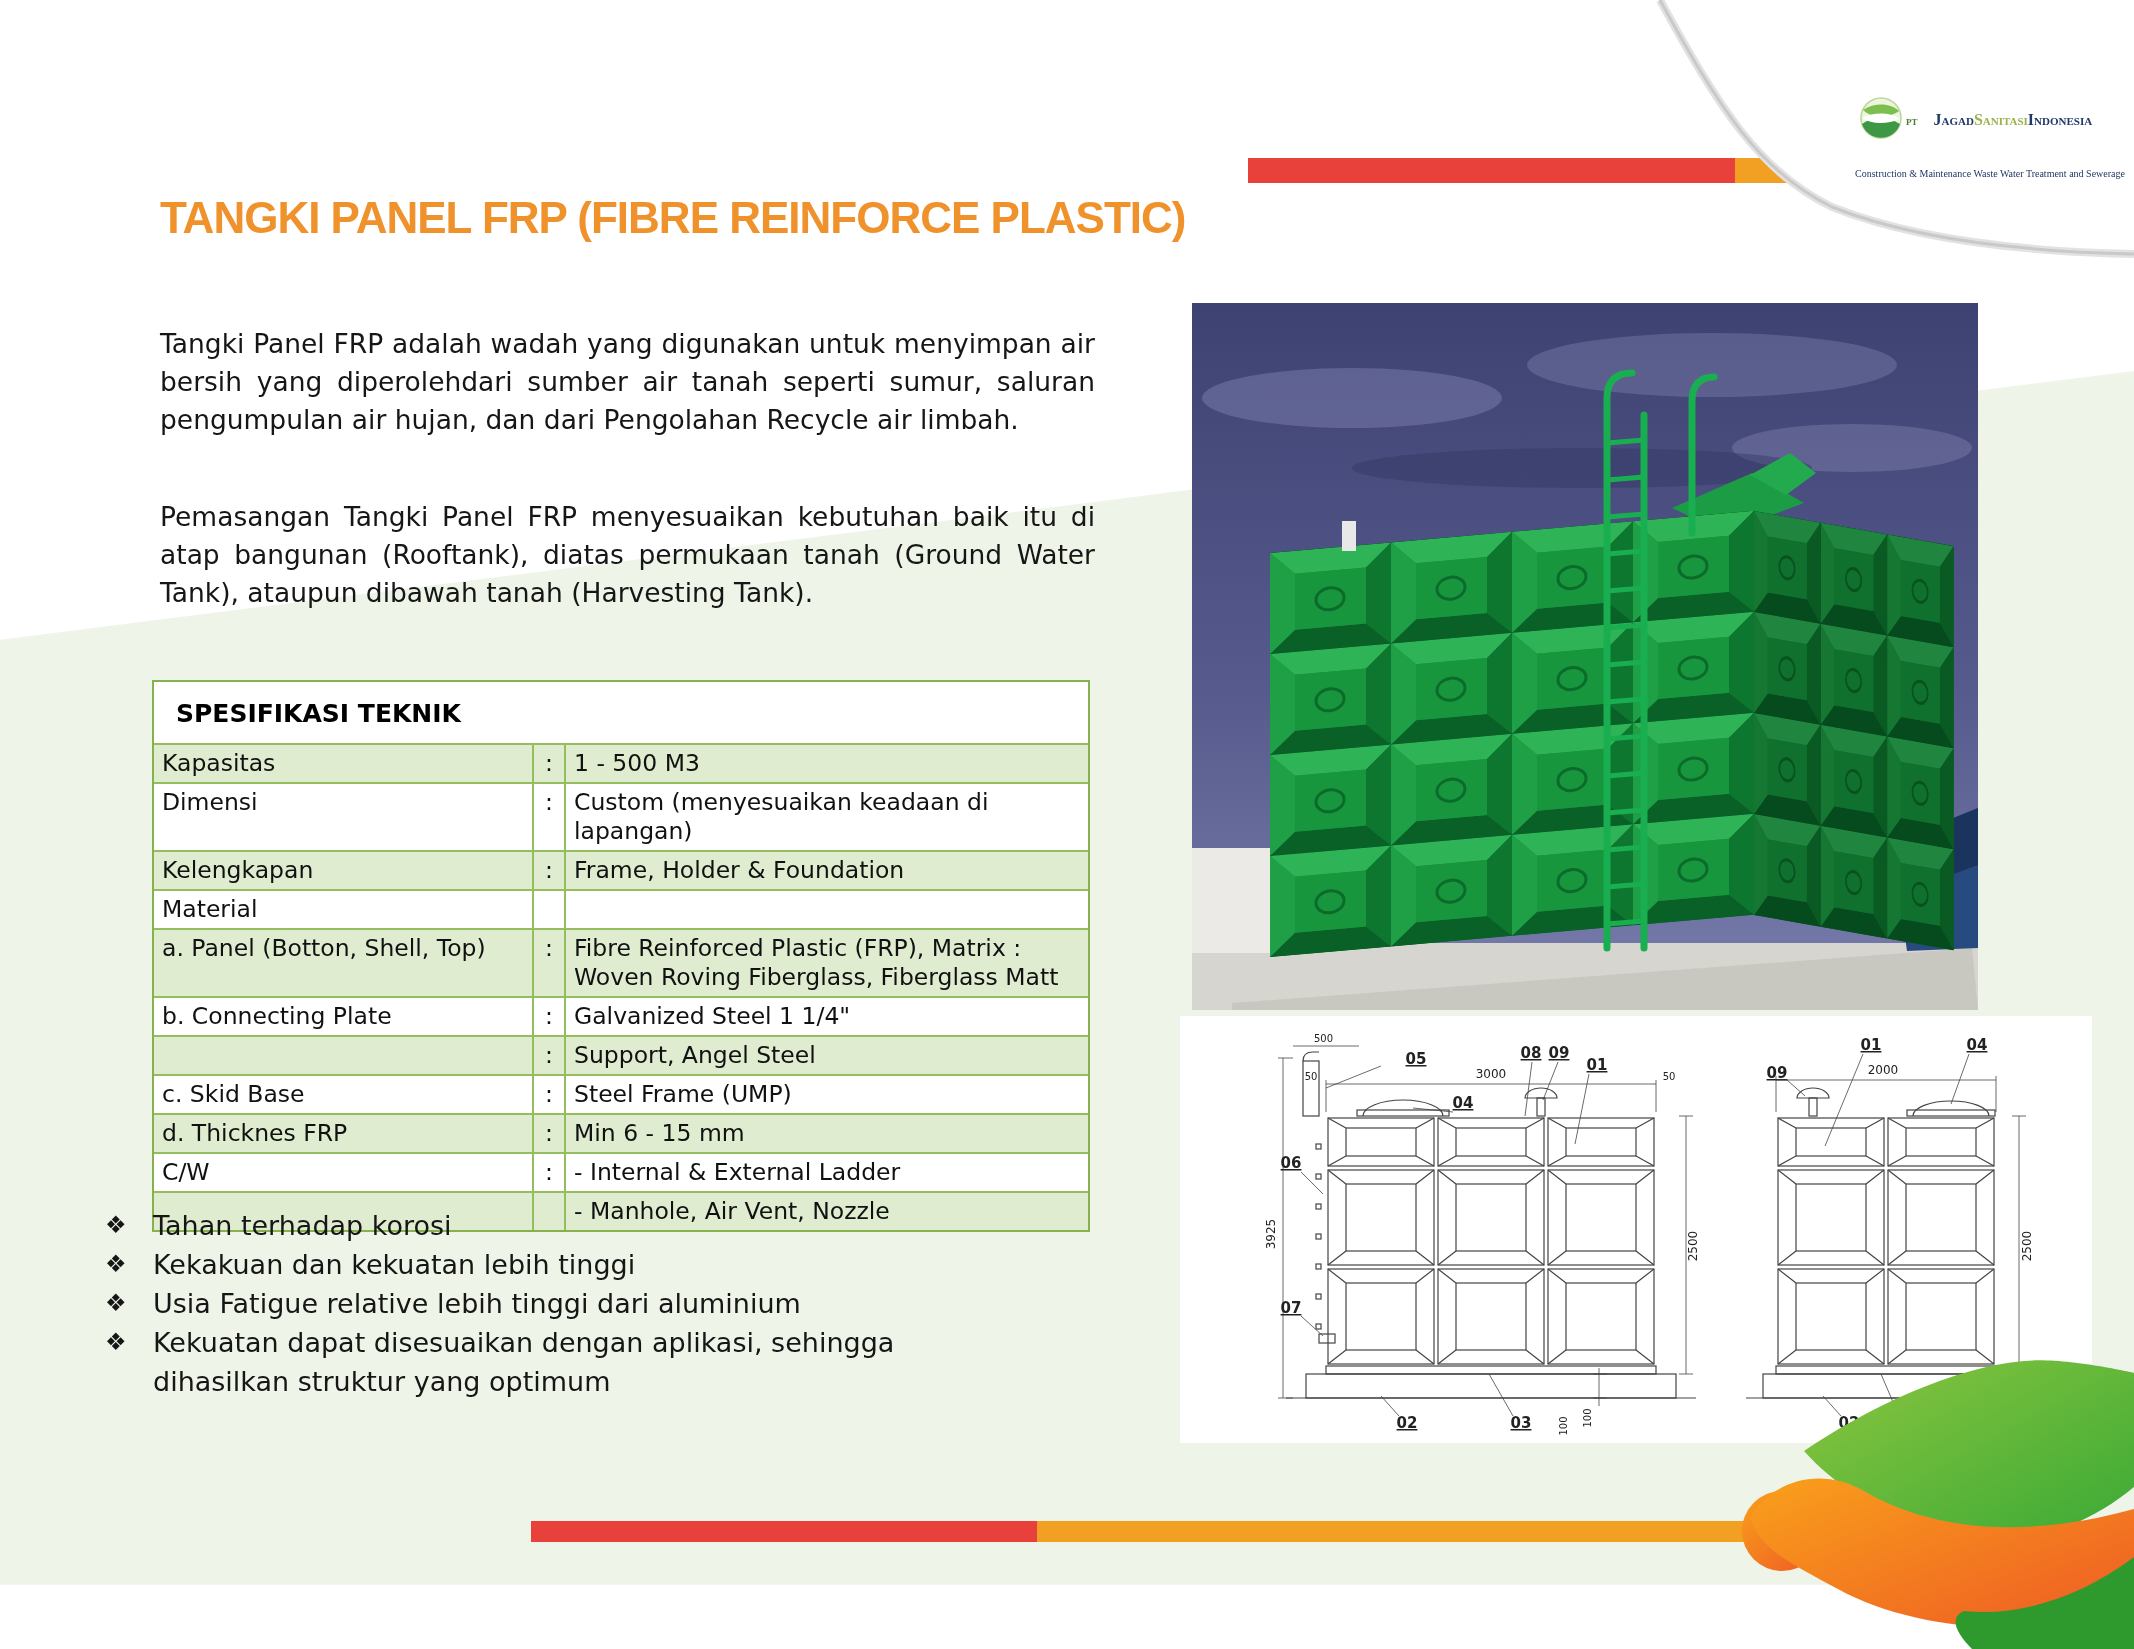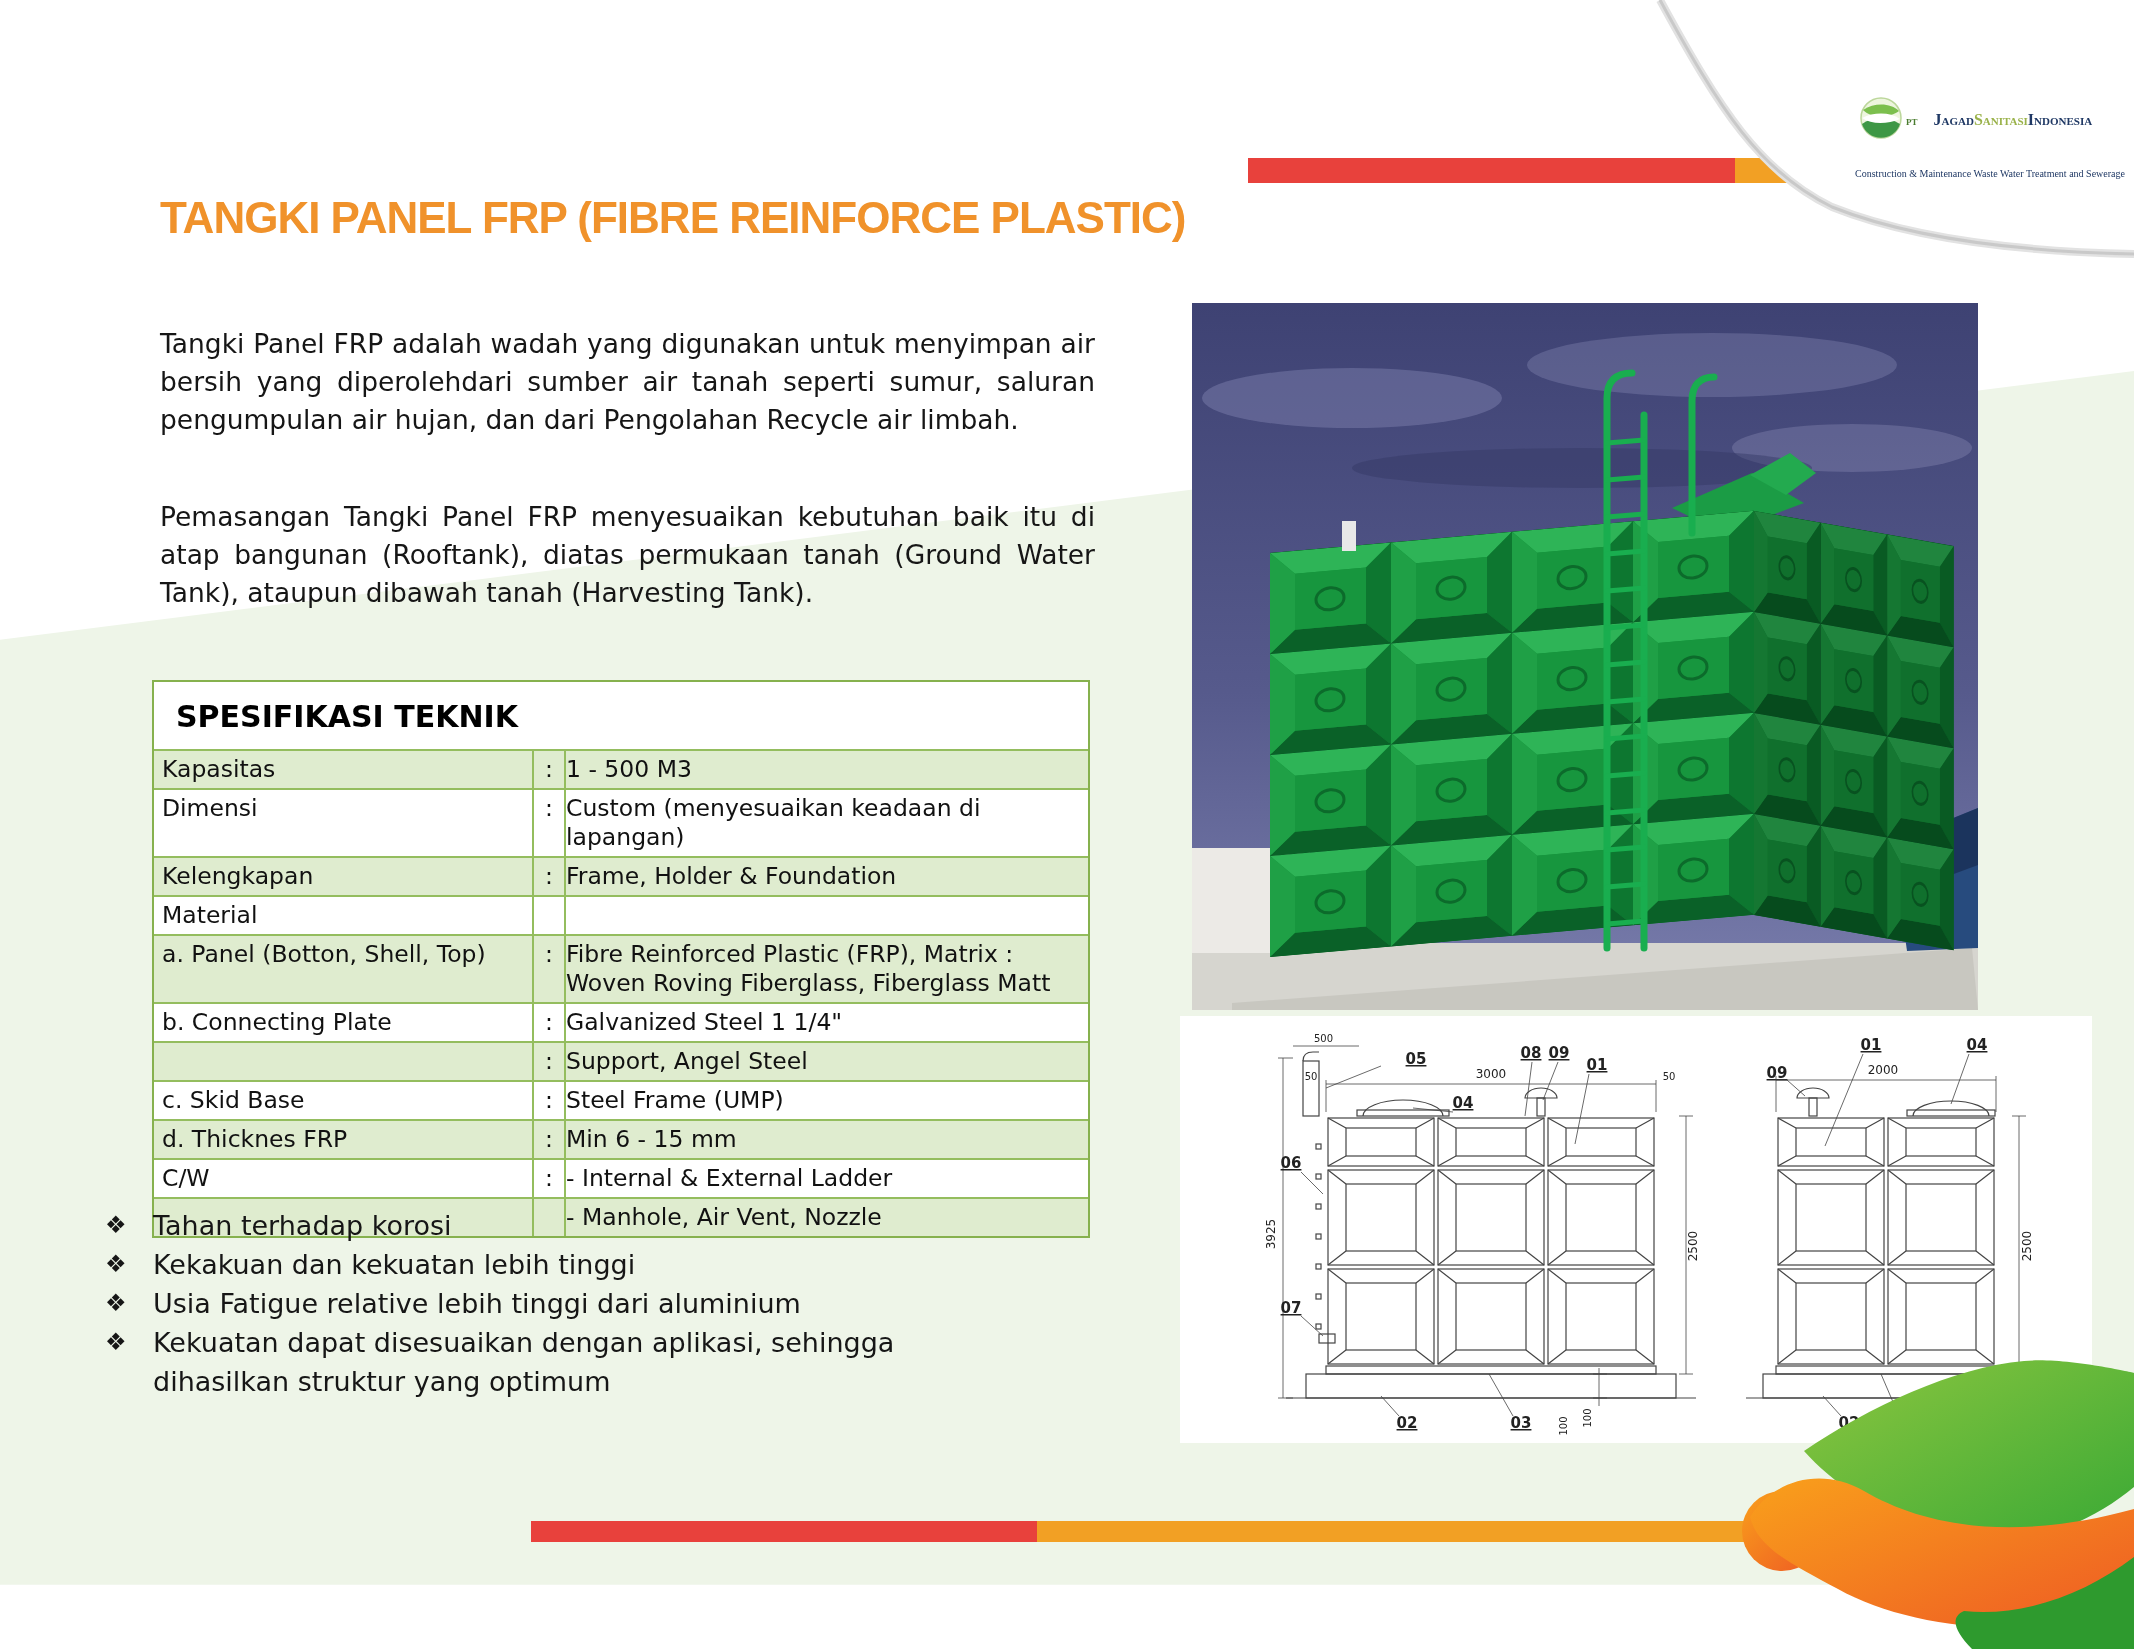--- a/index.html
+++ b/index.html
@@ -32,31 +32,31 @@
   .title{position:absolute;left:160px;top:193px;width:1040px;
          font-family:"Liberation Sans",sans-serif;font-weight:bold;font-size:44px;
          letter-spacing:-1px;color:var(--title-orange);white-space:nowrap;}
   
   .para{position:absolute;left:160px;width:935px;font-size:26.5px;line-height:38px;
         text-align:justify;color:#161616;}
   .p1{top:325px;} .p2{top:498px;}
   
   .spec{position:absolute;left:152px;top:680px;width:938px;background:#fff;
         border:2px solid #86B14E;}
-  .spec-header{padding:17px 20px 15px 22px;font-size:30px;font-weight:bold;color:#000;background:#fff;}
+  .spec-header{padding:17px 20px 15px 22px;font-size:25px;font-weight:bold;color:#000;background:#fff;}
   .spec-rows{border-top:2px solid var(--table-border);}
   .spec-row{display:grid;grid-template-columns:378px 34px 1fr;border-top:2px solid var(--table-border);}
   .spec-row:first-child{border-top:none;}
   .spec-row:nth-child(odd){background:var(--table-shade);}
   .spec-row:nth-child(even){background:#fff;}
   .cell{padding:4px 8px;font-size:23.5px;line-height:29px;}
   .cell.lab{font-weight:normal;padding-left:8px;}
   .cell.sep{border-left:2px solid var(--table-border);border-right:2px solid var(--table-border);
             text-align:center;padding-left:0;padding-right:0;}
-  .cell.val{padding-left:0;}
+  .cell.val{padding-left:8px;}
   
   .bullets{position:absolute;left:105px;top:1206px;width:880px;}
   .bullet{display:flex;font-size:27px;line-height:39px;color:#161616;}
   .bullet .mark{width:48px;flex:none;font-size:24px;}
   
   .photo{position:absolute;left:1192px;top:303px;width:786px;height:707px;}
   .photo svg{display:block;width:100%;height:100%;}
   
   .drawing{position:absolute;left:1180px;top:1016px;width:912px;height:427px;background:#fff;}
   .drawing svg{display:block;width:100%;height:100%;}

